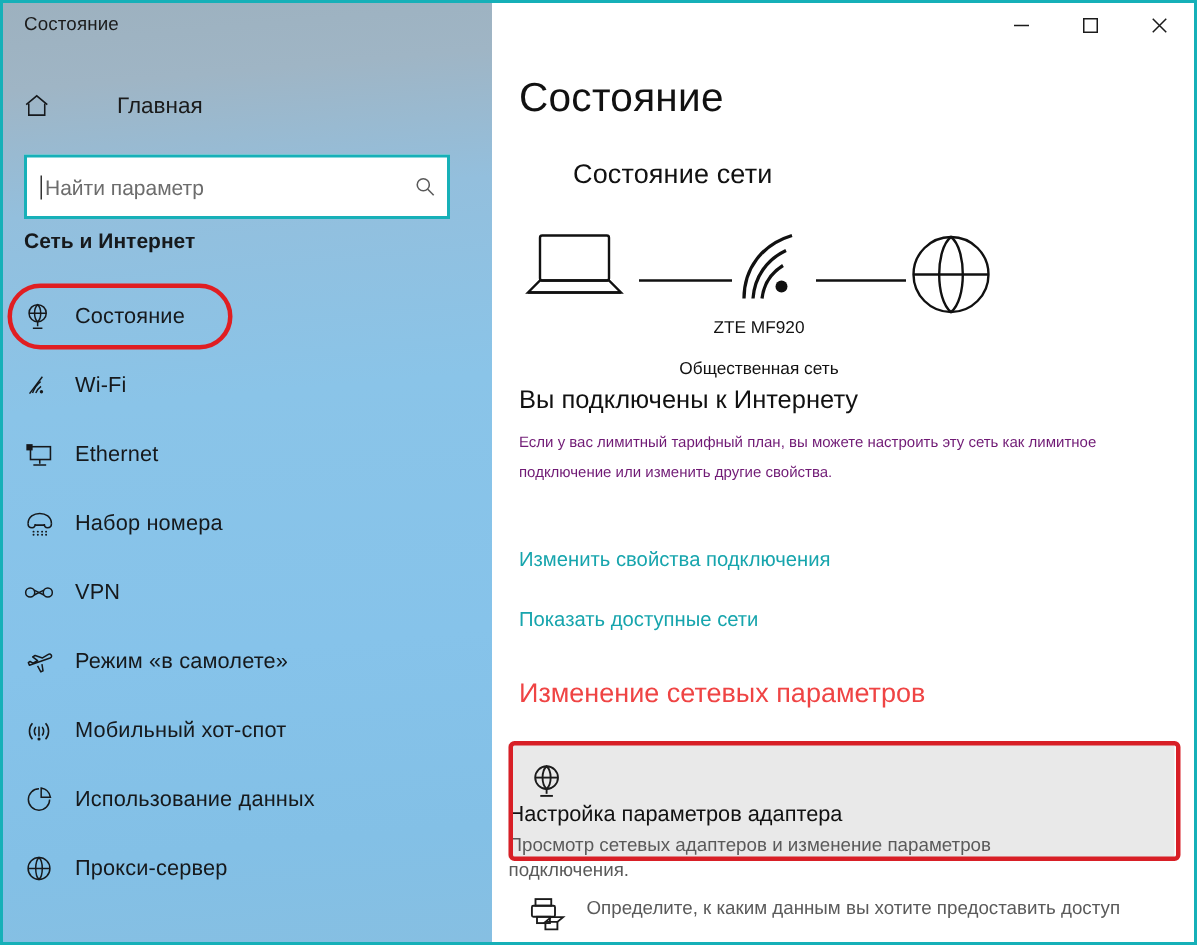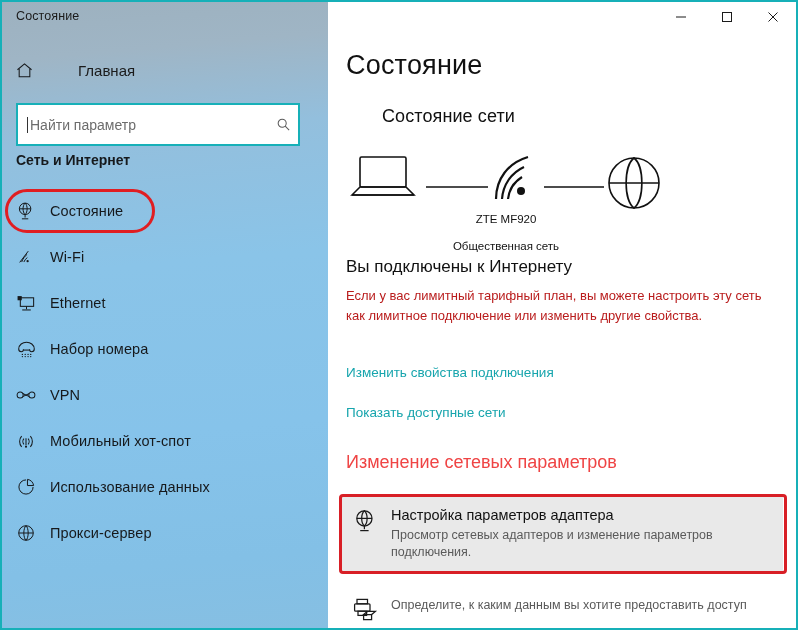--- a/index.html
+++ b/index.html
@@ -234,23 +234,23 @@
     left: 18px;
     top: 255px;
     font-size: 17px;
     color: #111;
   }
   .conn-desc {
     position: absolute;
     left: 18px;
     top: 284px;
     width: 425px;
-    font-size: 13px;
+    font-size: 10px;
     line-height: 20px;
-    color: #b91c1c;
+    color: #701a75;
   }
 
   .link {
     position: absolute;
     left: 18px;
     font-size: 13.5px;
     color: #17a5ad;
     text-decoration: none;
     cursor: pointer;
   }
@@ -291,21 +291,21 @@
     color: #111;
     line-height: 19px;
   }
   .opt-sub {
     font-size: 12.5px;
     color: #5a5a5a;
     line-height: 17px;
     margin-top: 2px;
     max-width: 365px;
   }
-  .opt-1 { top: 494px; height: 76px; }
+  .opt-1 { top: 494px; height: 76px; flex-direction: column; }
   .opt-2 { top: 583px; height: 60px; }
 
   .hl-option {
     position: absolute;
     left: 337px;
     top: 492px;
     width: 448px;
     height: 80px;
     border: 3px solid #d81f26;
     border-radius: 4px;
@@ -407,20 +407,29 @@
           <svg width="22" height="16" viewBox="0 0 24 16" fill="none" stroke="#16191c" stroke-width="1.1">
             <circle cx="5.6" cy="8" r="3.3"></circle>
             <circle cx="18.4" cy="8" r="3.3"></circle>
             <path d="M8.4 6.3 L15.6 9.8"></path>
             <path d="M8.4 9.8 L15.6 6.3"></path>
           </svg>
         </span>
         <span class="nav-label">VPN</span>
       </div>
 
+      <div class="nav-item">
+        <span class="nav-ico">
+          <svg width="21" height="20" viewBox="0 0 22 22" fill="none" stroke="#16191c" stroke-width="1.1" stroke-linejoin="round">
+            <path d="M3.4 13.8 L18.6 8.4 C19.6 8 20 7 19.4 6.2 C18.8 5.4 17.8 5.4 17 5.9 L13 8.4 L7.6 6.6 L5.8 7.6 L9.4 10.4 L6 12.2 L3.9 11 L2.6 11.8 Z"></path>
+            <path d="M9.4 14.2 L11.8 18.6 L13.4 17.8 L12.6 13"></path>
+          </svg>
+        </span>
+        <span class="nav-label">Режим «в самолете»</span>
+      </div>
 
       <div class="nav-item">
         <span class="nav-ico">
           <svg width="22" height="19" viewBox="0 0 22 20" fill="none" stroke="#16191c" stroke-width="1.1">
             <path d="M6.4 4.4 C3.6 7.4 3.6 12.6 6.4 15.6"></path>
             <path d="M15.6 4.4 C18.4 7.4 18.4 12.6 15.6 15.6"></path>
             <path d="M8.8 7 C7.4 8.6 7.4 11.4 8.8 13"></path>
             <path d="M13.2 7 C14.6 8.6 14.6 11.4 13.2 13"></path>
             <path d="M11 6.6 V13.6"></path>
             <circle cx="11" cy="15.4" r="1.1" fill="#16191c" stroke="none"></circle>

